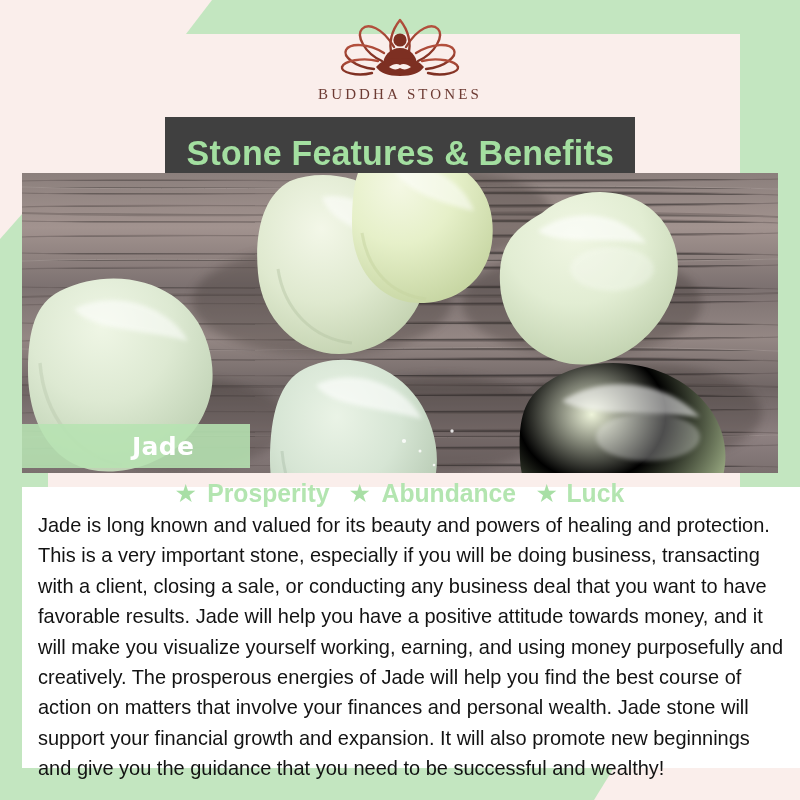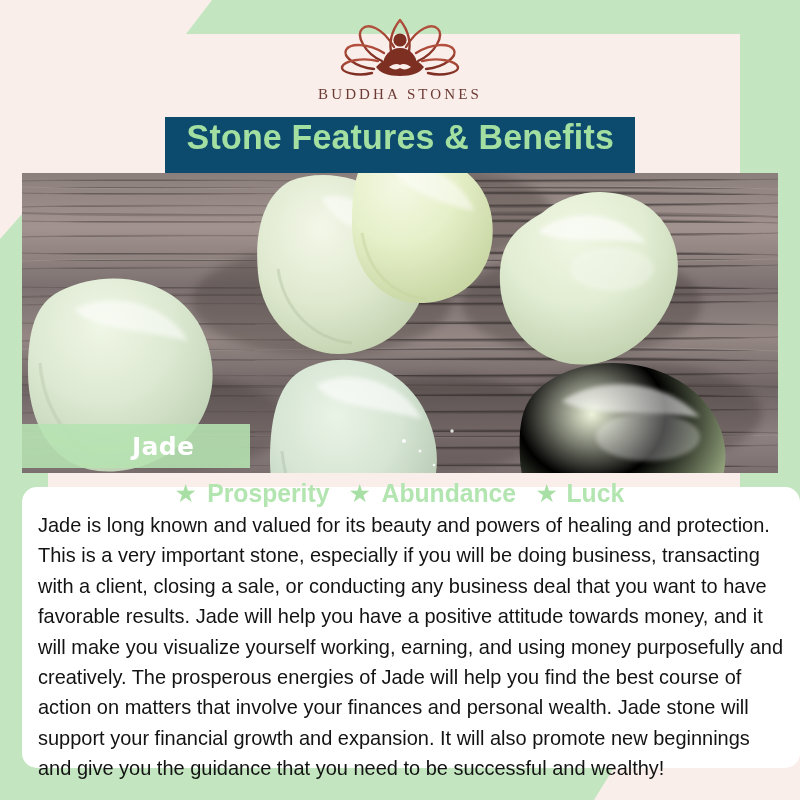--- a/index.html
+++ b/index.html
@@ -42,22 +42,22 @@
   #logo-wordmark {
     font-family:"Liberation Serif", serif;
     font-size:15px; letter-spacing:3.1px;
     color:#6d3b33; margin-top:3px; font-weight:400;
   }
 
   
   #title-banner {
     position:absolute; top:117px; left:165px;
     width:470px; height:56px;
-    background:#0c4a6e;
-    display:flex; align-items:flex-start; justify-content:center;
+    background:#404040;
+    display:flex; align-items:flex-end; justify-content:center;
     z-index:6;
   }
   #title-text {
     font-family:"Liberation Sans Narrow","Liberation Sans", sans-serif;
     font-weight:700; font-size:35px;
     color:#a3dfa0; letter-spacing:.2px;
     transform:scaleX(.97);
     white-space:nowrap;
   }
 
@@ -95,21 +95,21 @@
   .benefit-label {
     font-family:"Liberation Sans Narrow","Liberation Sans", sans-serif;
     font-weight:700; font-size:26px; color:#b3e5b0;
     transform:scaleX(.95);
   }
 
   
   #body-panel {
     position:absolute; left:22px; top:487px;
     width:778px; height:281px;
-    background:#ffffff; z-index:3;border-radius:15px;
+    background:#ffffff; z-index:3;
   }
   #body-text {
     position:absolute; left:16px; top:23px;
     width:762px;
     font-family:"Liberation Sans Narrow","Liberation Sans", sans-serif;
     font-size:20.3px; line-height:30.4px;
     color:#131313; font-weight:400;
     transform:scaleX(.985); transform-origin:left top;
     text-align:left;
   }

